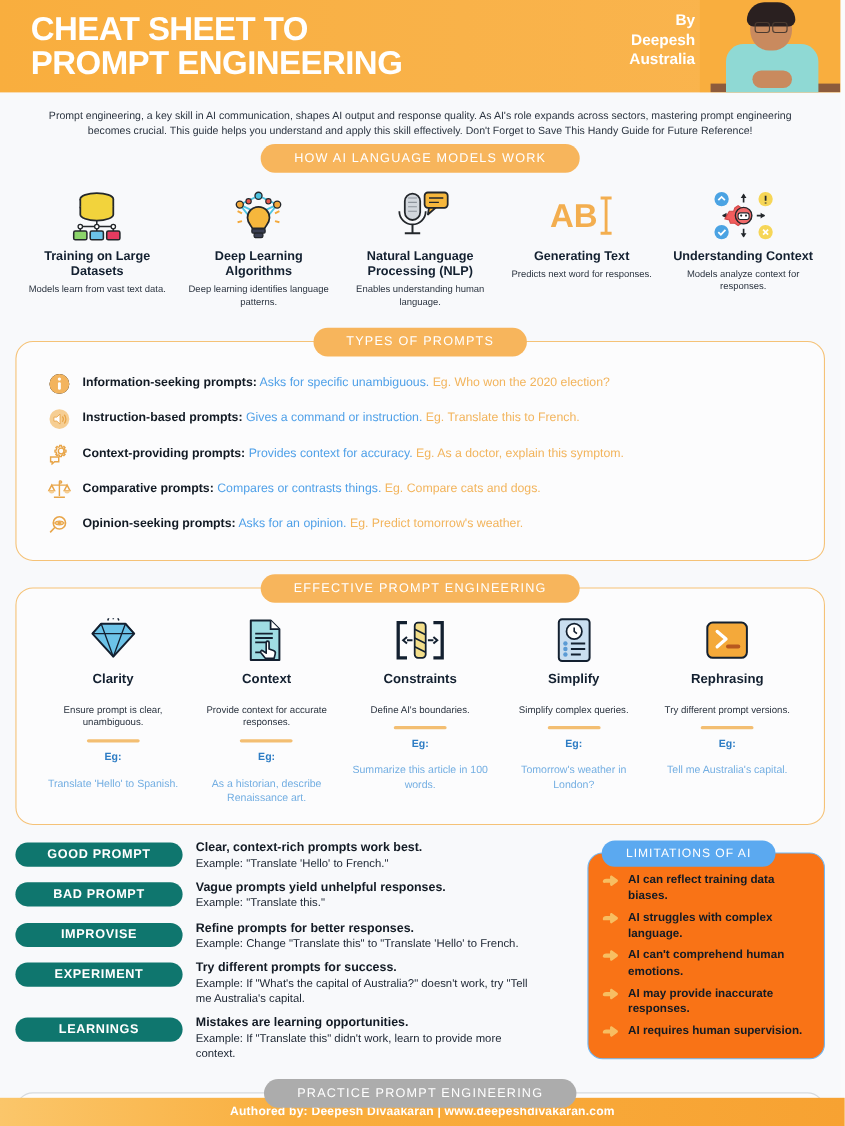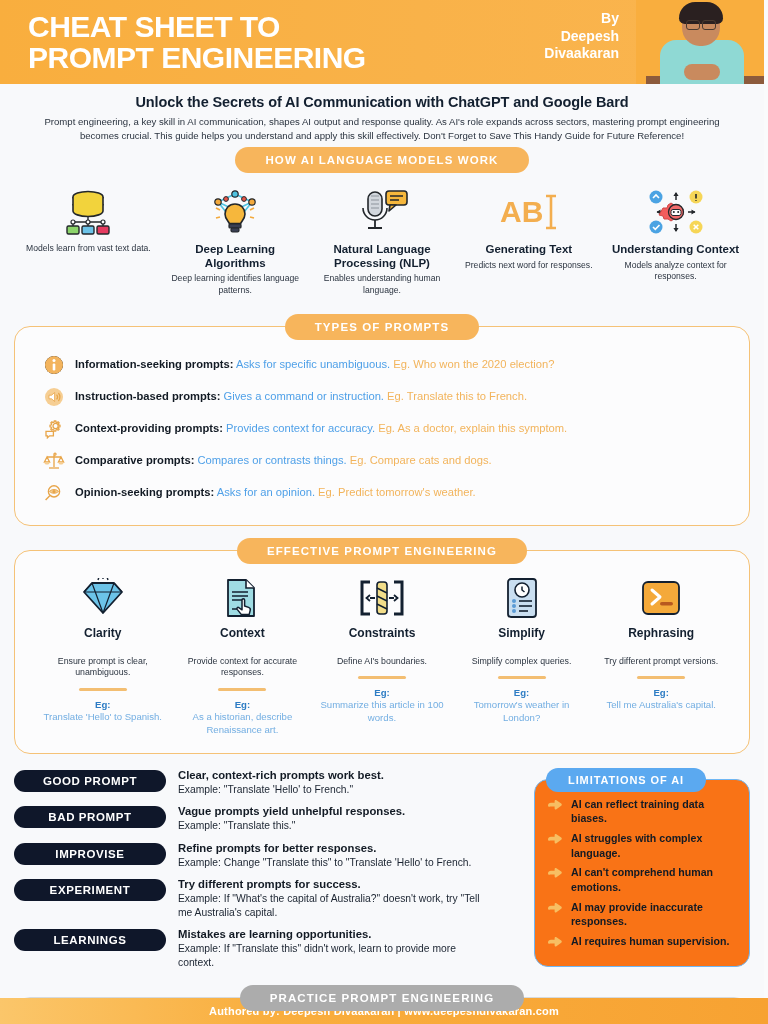--- a/index.html
+++ b/index.html
@@ -18,21 +18,21 @@
     background: linear-gradient(90deg,#F9AE3E 0%, #F9B249 55%, #FAB54F 100%);
     display: flex; align-items: center; overflow: hidden;
   }
   .header-title {
     padding-left: 28px; color: #fff; font-weight: 800;
     font-size: 30px; line-height: 1.05; letter-spacing: -0.5px;
     text-transform: uppercase; max-width: 520px;
   }
   .header-title .l2 { display:block; }
   .byline {
-    position: absolute; right: 145px; top: 10px; text-align: right;
+    position: absolute; right: 132px; top: 10px; text-align: right;
     color: #fff; font-weight: 800; font-size: 14px; line-height: 1.25;
   }
   .author-photo {
     position: absolute; right: 0; top: 0; width: 128px; height: 84px;
     overflow: hidden;
   }
   .ap-bg { position:absolute; inset:0; background:#F9AE3E; }
   .ap-head { position:absolute; left:46px; top:6px; width:38px; height:40px;
     background:#C98A5E; border-radius:50% 50% 46% 46%; }
   .ap-hair { position:absolute; left:43px; top:2px; width:44px; height:22px;
@@ -49,21 +49,21 @@
     background:#8d5b3c; }
 
   
   .subhead { text-align:center; padding: 10px 26px 4px; }
   .subhead h2 { font-size:14.5px; font-weight:800; color:#132030; letter-spacing:-0.1px; }
   .subhead p { font-size:9.6px; line-height:1.45; color:#2b3440; margin-top:5px; }
 
   
   .pill-wrap { display:flex; justify-content:center; position:relative; z-index:3; }
   .pill {
-    background:#F7B55C; color:#fff; font-size:11.5px; font-weight:700;
+    background:#F7B55C; color:#fff; font-size:11.5px; font-weight:400;
     letter-spacing:1.1px; padding:7px 30px; border-radius:20px;
     text-transform:uppercase; white-space:nowrap;
   }
   .pill.gray { background:#ACACAC; }
   .pill.blue { background:#5BA9F0; letter-spacing:0.9px; padding:6px 22px; font-size:11px;}
 
   
   .how-row { display:flex; padding: 14px 16px 6px; gap:2px; }
   .how-col { flex:1; text-align:center; padding: 0 4px; }
   .how-icon { height:50px; display:flex; align-items:center; justify-content:center; margin-bottom:6px; }
@@ -87,28 +87,28 @@
   .tp-eg { color:#F2B45C; }
 
   
   .ep-row { display:flex; padding: 6px 2px 2px; }
   .ep-col { flex:1; text-align:center; padding:0 6px; }
   .ep-icon { height:46px; display:flex; align-items:center; justify-content:center; margin-bottom:5px; }
   .ep-title { font-size:12px; font-weight:800; color:#132030; }
   .ep-desc { font-size:8.8px; line-height:1.32; color:#2b3440; margin-top:16px; }
   .ep-div { width:48px; height:3px; background:#F3BE72; border-radius:2px; margin:9px auto 8px; }
   .ep-eg-label { font-size:9.6px; font-weight:800; color:#2D7CC4; }
-  .ep-eg { font-size:9.6px; line-height:1.35; color:#73AEE2; margin-top:1px; }
+  .ep-eg { font-size:9.6px; line-height:1.35; color:#73AEE2; margin-top:13px; }
 
   
   .mid { display:flex; padding: 14px 14px 0; gap:14px; align-items:flex-start; }
   .mid-left { width:474px; }
   .badge-row { display:flex; gap:12px; margin-bottom:8px; align-items:flex-start; }
   .badge {
-    width:152px; flex:none; background:#0f172a; color:#fff; text-align:center;
+    width:152px; flex:none; background:#0f766e; color:#fff; text-align:center;
     border-radius:14px; padding:5px 6px; font-size:11.5px; font-weight:800;
     letter-spacing:0.6px; margin-top:2px;
   }
   .badge-body { flex:1; }
   .badge-body .bt { font-size:11.3px; font-weight:800; color:#121a24; line-height:1.25; }
   .badge-body .bd { font-size:10.3px; line-height:1.3; color:#1b2431; margin-top:1px; }
 
   
   .mid-right { flex:1; position:relative; padding-top:0px; }
   .lim-pillwrap { display:flex; justify-content:center; position:relative; z-index:3; }
@@ -140,35 +140,34 @@
 <div class="page">
 
   <div class="header">
     <div class="header-title">
       <span>Cheat Sheet to</span>
       <span class="l2">Prompt Engineering</span>
     </div>
     <div class="byline">
       <div>By</div>
       <div>Deepesh</div>
-      <div>Divaakaran</div>
+      <div>Australia</div>
     </div>
     <div class="author-photo">
       <div class="ap-bg"></div>
       <div class="ap-desk"></div>
       <div class="ap-body"></div>
       <div class="ap-hands"></div>
       <div class="ap-head"></div>
       <div class="ap-hair"></div>
       <div class="ap-glass"></div>
     </div>
   </div>
 
   <div class="subhead">
-    <h2>Unlock the Secrets of AI Communication with ChatGPT and Google Bard</h2>
     <p>Prompt engineering, a key skill in AI communication, shapes AI output and response quality. As AI's role expands across sectors, mastering prompt engineering becomes crucial. This guide helps you understand and apply this skill effectively. Don't Forget to Save This Handy Guide for Future Reference!</p>
   </div>
 
   <div class="pill-wrap">
     <div class="pill">HOW AI LANGUAGE MODELS WORK</div>
   </div>
   <div class="how-row">
 
     <div class="how-col">
       <div class="how-icon">
@@ -178,20 +177,21 @@
           <path d="M12 15v7c0 3 6.7 5.5 15 5.5S42 25 42 22v-7" fill="#F2D33C" stroke="#23272b" stroke-width="1.6"></path>
           <path d="M27 28v5M12 33h30M12 33v4M27 33v4M42 33v4" stroke="#23272b" stroke-width="1.4" fill="none"></path>
           <circle cx="12" cy="33" r="2" fill="#fff" stroke="#23272b" stroke-width="1.2"></circle>
           <circle cx="27" cy="33" r="2" fill="#fff" stroke="#23272b" stroke-width="1.2"></circle>
           <circle cx="42" cy="33" r="2" fill="#fff" stroke="#23272b" stroke-width="1.2"></circle>
           <rect x="6" y="37" width="12" height="8" rx="1.5" fill="#8CD46A" stroke="#23272b" stroke-width="1.4"></rect>
           <rect x="21" y="37" width="12" height="8" rx="1.5" fill="#6CC3E8" stroke="#23272b" stroke-width="1.4"></rect>
           <rect x="36" y="37" width="12" height="8" rx="1.5" fill="#E53B60" stroke="#23272b" stroke-width="1.4"></rect>
         </svg>
       </div>
+      <div class="how-title">Training on Large Datasets</div>
       <div class="how-desc">Models learn from vast text data.</div>
     </div>
 
     <div class="how-col">
       <div class="how-icon">
         <svg width="54" height="48" viewBox="0 0 54 48">
           <path d="M10 14 L27 6 L44 14 M10 14 L27 22 M44 14 L27 22 M10 14 L18 24 M44 14 L36 24" stroke="#4EC3E0" stroke-width="1.6" fill="none"></path>
           <circle cx="10" cy="14" r="3.2" fill="#F3A93C" stroke="#23272b" stroke-width="1.2"></circle>
           <circle cx="44" cy="14" r="3.2" fill="#F3A93C" stroke="#23272b" stroke-width="1.2"></circle>
           <circle cx="27" cy="6" r="3.2" fill="#4EC3E0" stroke="#23272b" stroke-width="1.2"></circle>

